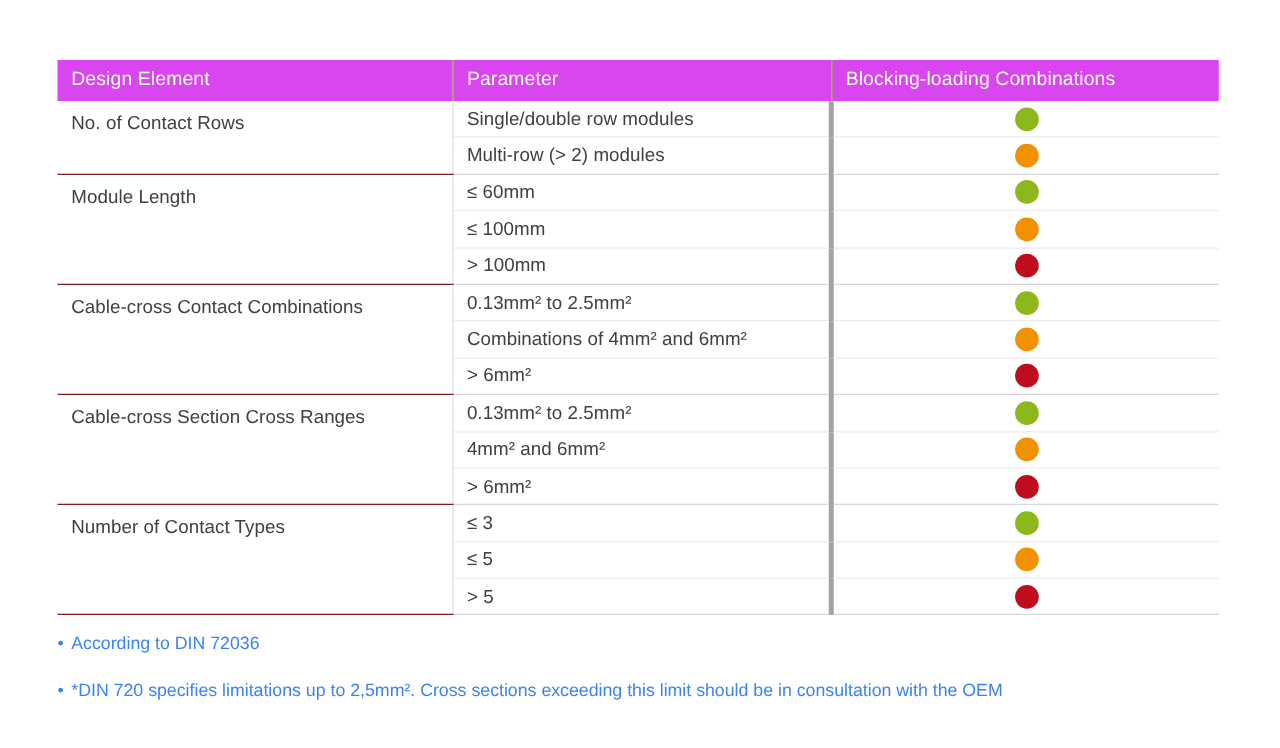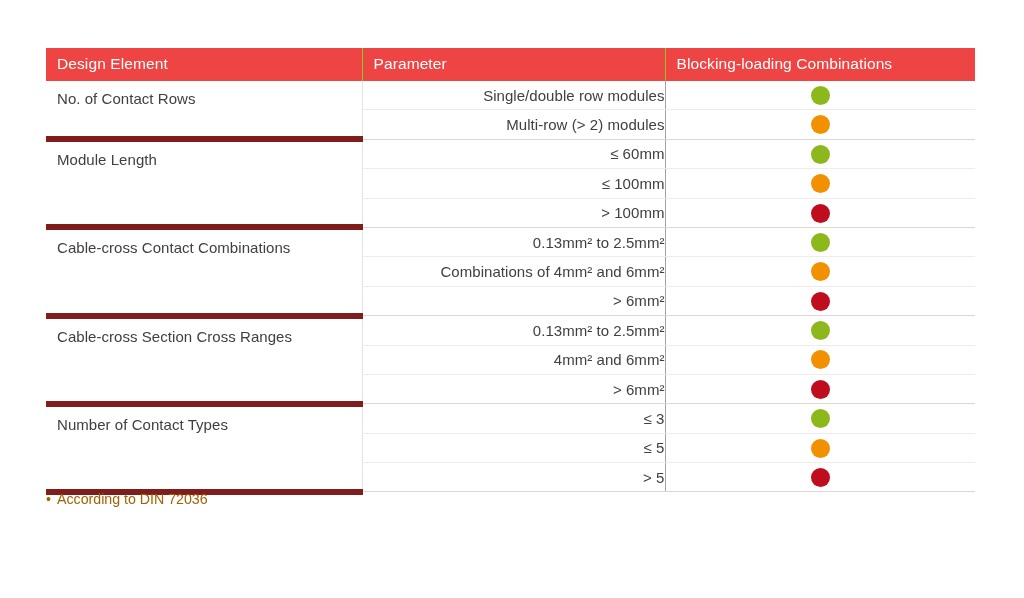--- a/index.html
+++ b/index.html
@@ -28,21 +28,21 @@
   table.spec-table {
     border-collapse: collapse;
     table-layout: fixed;
     width: 929px;
   }
   col.c-design  { width: 316px; }
   col.c-param   { width: 303px; }
   col.c-suit    { width: 310px; }
 
   thead th {
-    background: #ef4444;
+    background: #d946ef;
     color: #ffffff;
     font-weight: normal;
     font-size: 15.5px;
     text-align: left;
     padding: 7px 0 8px 11px;
     letter-spacing: 0.1px;
     border: none;
   }
   thead th.th-param,
   thead th.th-suit {
@@ -56,25 +56,24 @@
     vertical-align: middle;
     height: 28.4px;
     padding: 0 0 0 11px;
     border-bottom: 1px solid #ececec;
     letter-spacing: 0.05px;
   }
   tbody td.cell-design {
     vertical-align: top;
     padding-top: 9px;
     border-right: 1px solid #e2e2e2;
-    border-bottom: 6px solid #7f1d1d;
+    border-bottom: 1px solid #7f1d1d;
   }
   tbody td.cell-param {
-    border-right: 1px solid #a3a3a3;
-    text-align: right;
+    border-right: 4px solid #a3a3a3;
   }
   tbody td.cell-suit {
     padding: 0;
     text-align: center;
   }
   tbody tr.group-end td.cell-param,
   tbody tr.group-end td.cell-suit {
     border-bottom: 1px solid #d8d8d8;
   }
   tbody tr:last-child td {
@@ -93,23 +92,24 @@
   .dot-red    { background: #c00d1e; }
 
   #notes {
     position: absolute;
     left: 46px;
     top: 489px;
     width: 960px;
   }
   #notes .note {
     font-size: 14.2px;
-    color: #a16207;
+    color: #3b82f6;
     line-height: 21.5px;
     white-space: nowrap;
+    margin-top: 16px;
   }
   #notes .bullet {
     display: inline-block;
     width: 11px;
   }
 </style>
 </head>
 <body>
 
 <div id="page">
@@ -189,15 +189,16 @@
           <tr class="group-end">
             <td class="cell-param">&gt; 5</td>
             <td class="cell-suit"><span class="dot dot-red"></span></td>
           </tr>
         </tbody>
     </table>
   </div>
 
   <div id="notes">
       <div class="note"><span class="bullet">•</span><span>According to DIN 72036</span></div>
+      <div class="note"><span class="bullet">•</span><span>*DIN 720 specifies limitations up to 2,5mm². Cross sections exceeding this limit should be in consultation with the OEM</span></div>
     </div>
 
 </div>
 
 </body></html>

